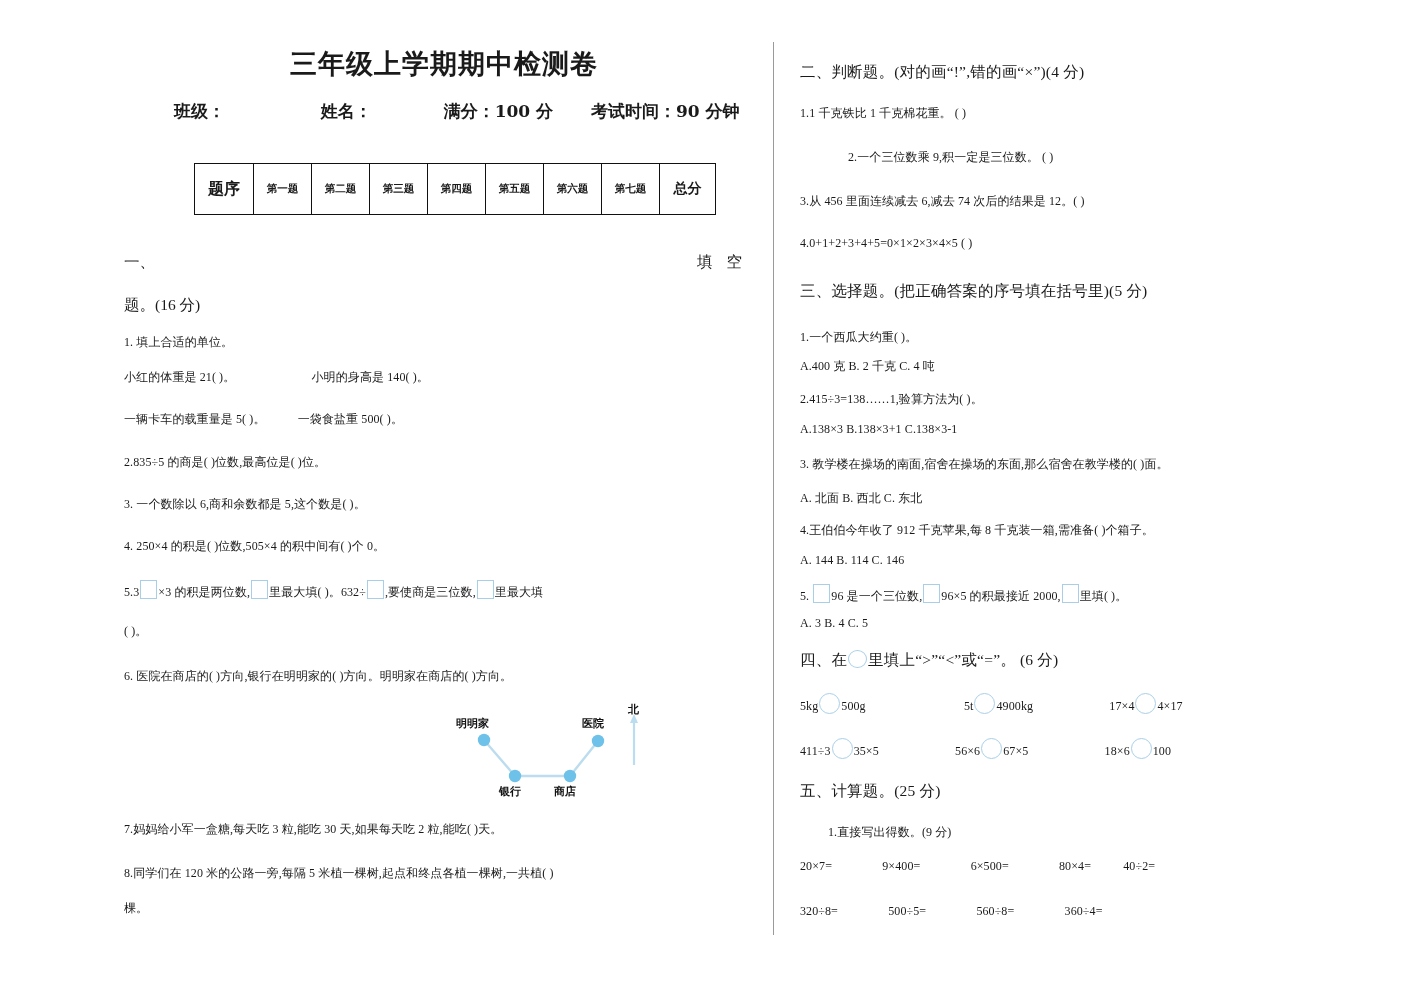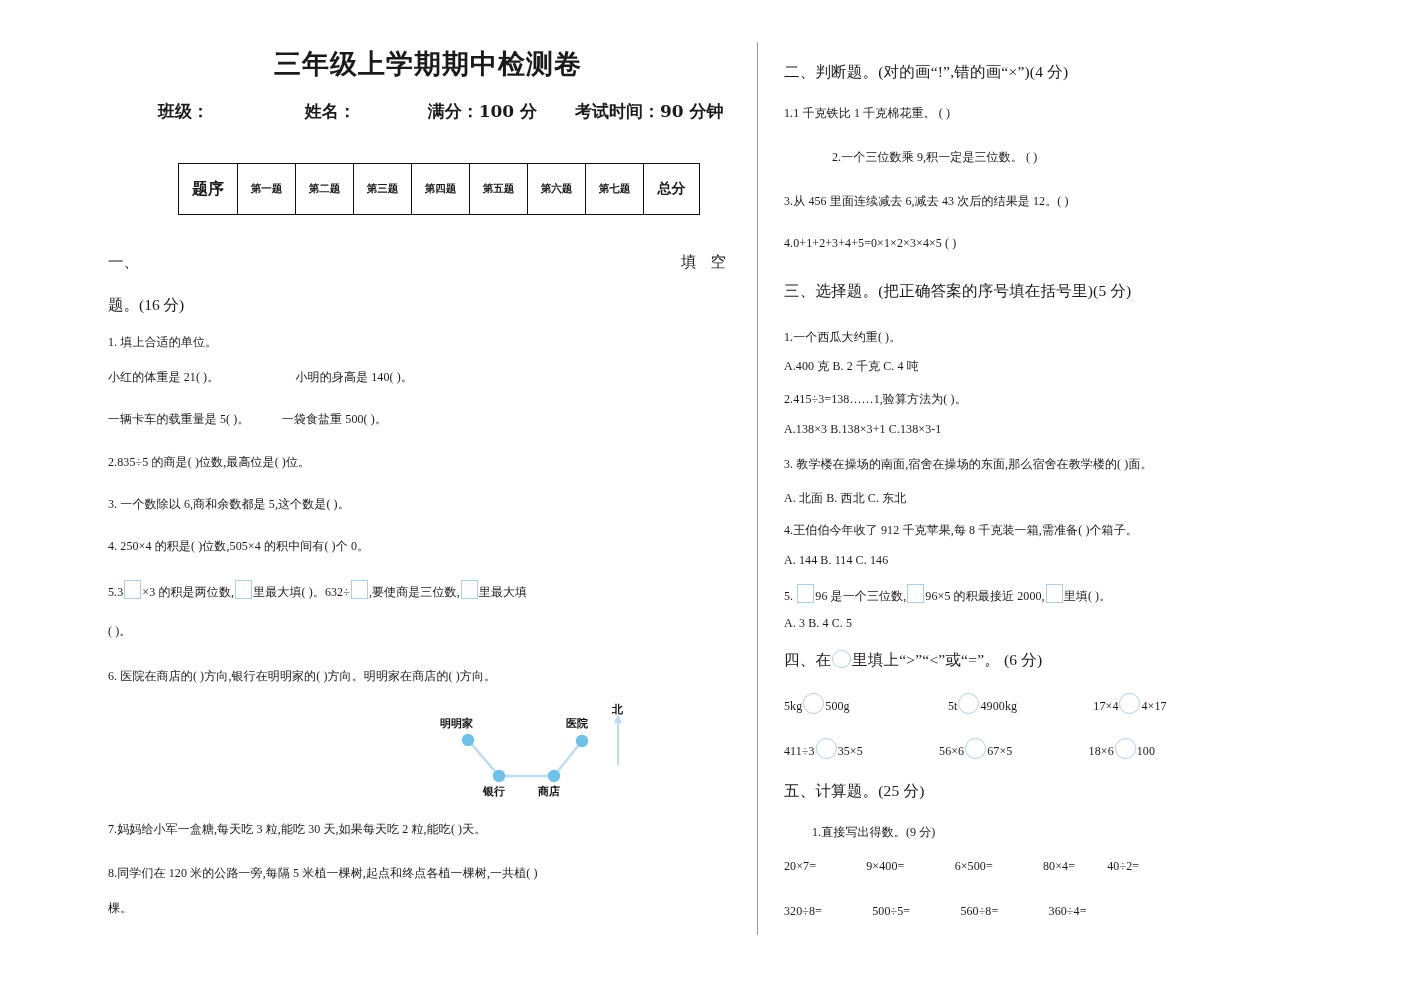--- a/index.html
+++ b/index.html
@@ -12,21 +12,21 @@
     height: 982px;
     position: relative;
     font-family: "Liberation Serif", "DejaVu Serif", serif;
     color: #1a1a1a;
     overflow: hidden;
   }
 
   
   #page {
     position: absolute;
-    left: 0; top: 0;
+    left: 16px; top: 0;
     width: 1245px;
     height: 982px;
   }
 
   .col {
     position: absolute;
     top: 0;
   }
   #left-col  { left: 108px; width: 640px; }
   #right-col { left: 784px; width: 620px; }
@@ -275,21 +275,21 @@
     <div class="line" style="left:0px; top:899px;">棵。</div>
 
   </div>
 
   <div class="col" id="right-col">
 
     <div class="line sec-head" style="left:0px; top:62px;">二、判断题。(对的画“!”,错的画“×”)(4 分)</div>
 
     <div class="line" style="left:0px; top:104px;">1.1 千克铁比 1 千克棉花重。      (        )</div>
     <div class="line" style="left:0px; top:148px;margin-left:48px;">2.一个三位数乘 9,积一定是三位数。        (        )</div>
-    <div class="line" style="left:0px; top:192px;">3.从 456 里面连续减去 6,减去 43 次后的结果是 12。(        )</div>
+    <div class="line" style="left:0px; top:192px;">3.从 456 里面连续减去 6,减去 74 次后的结果是 12。(        )</div>
     <div class="line" style="left:0px; top:234px;">4.0+1+2+3+4+5=0×1×2×3×4×5    (        )</div>
 
     <div class="line sec-head" style="left:0px; top:281px;">三、选择题。(把正确答案的序号填在括号里)(5 分)</div>
 
     <div class="line" style="left:0px; top:328px;">1.一个西瓜大约重(      )。</div>
     <div class="line" style="left:0px; top:357px;">A.400 克        B. 2 千克        C. 4 吨</div>
     <div class="line" style="left:0px; top:390px;">2.415÷3=138……1,验算方法为(      )。</div>
     <div class="line" style="left:0px; top:420px;">A.138×3            B.138×3+1        C.138×3-1</div>
     <div class="line" style="left:0px; top:455px;">3. 教学楼在操场的南面,宿舍在操场的东面,那么宿舍在教学楼的(      )面。</div>
     <div class="line" style="left:0px; top:489px;">A. 北面        B. 西北            C. 东北</div>

